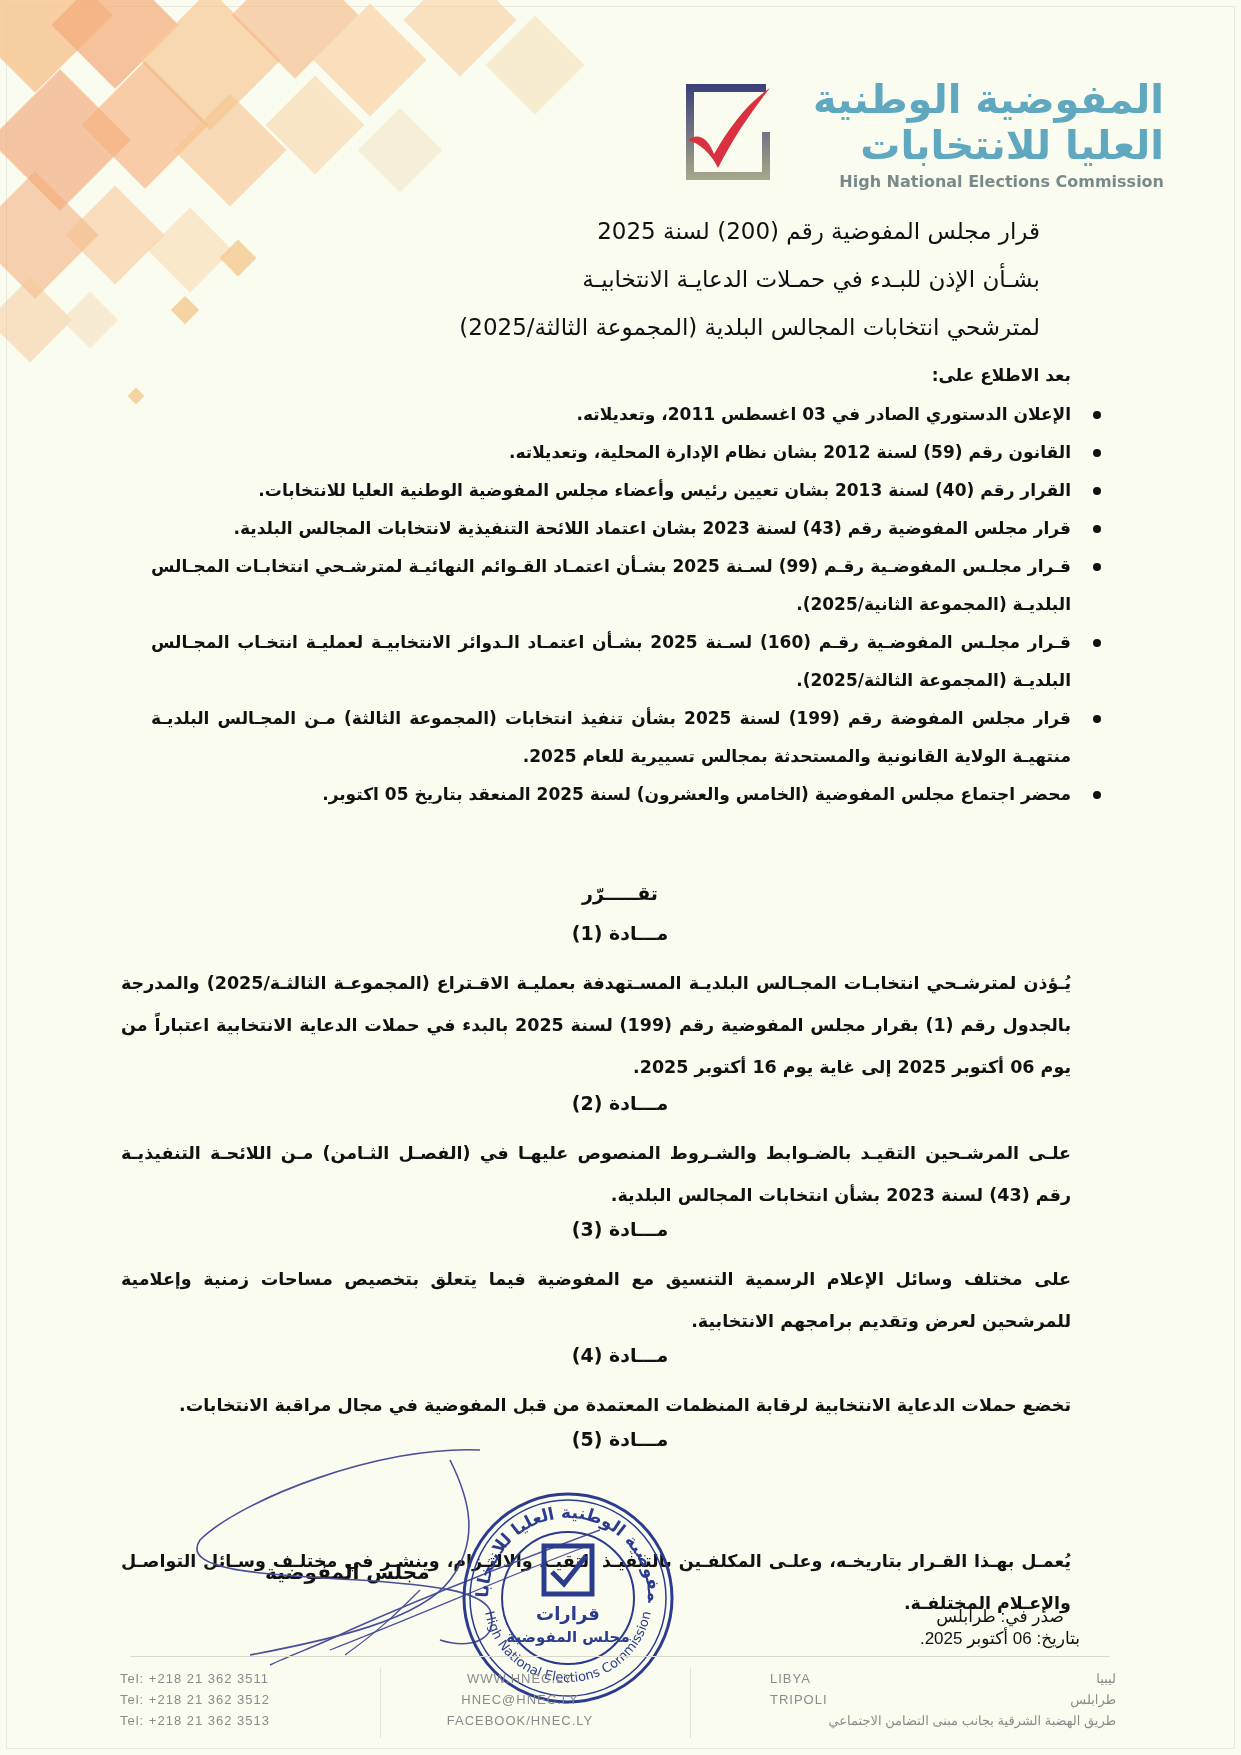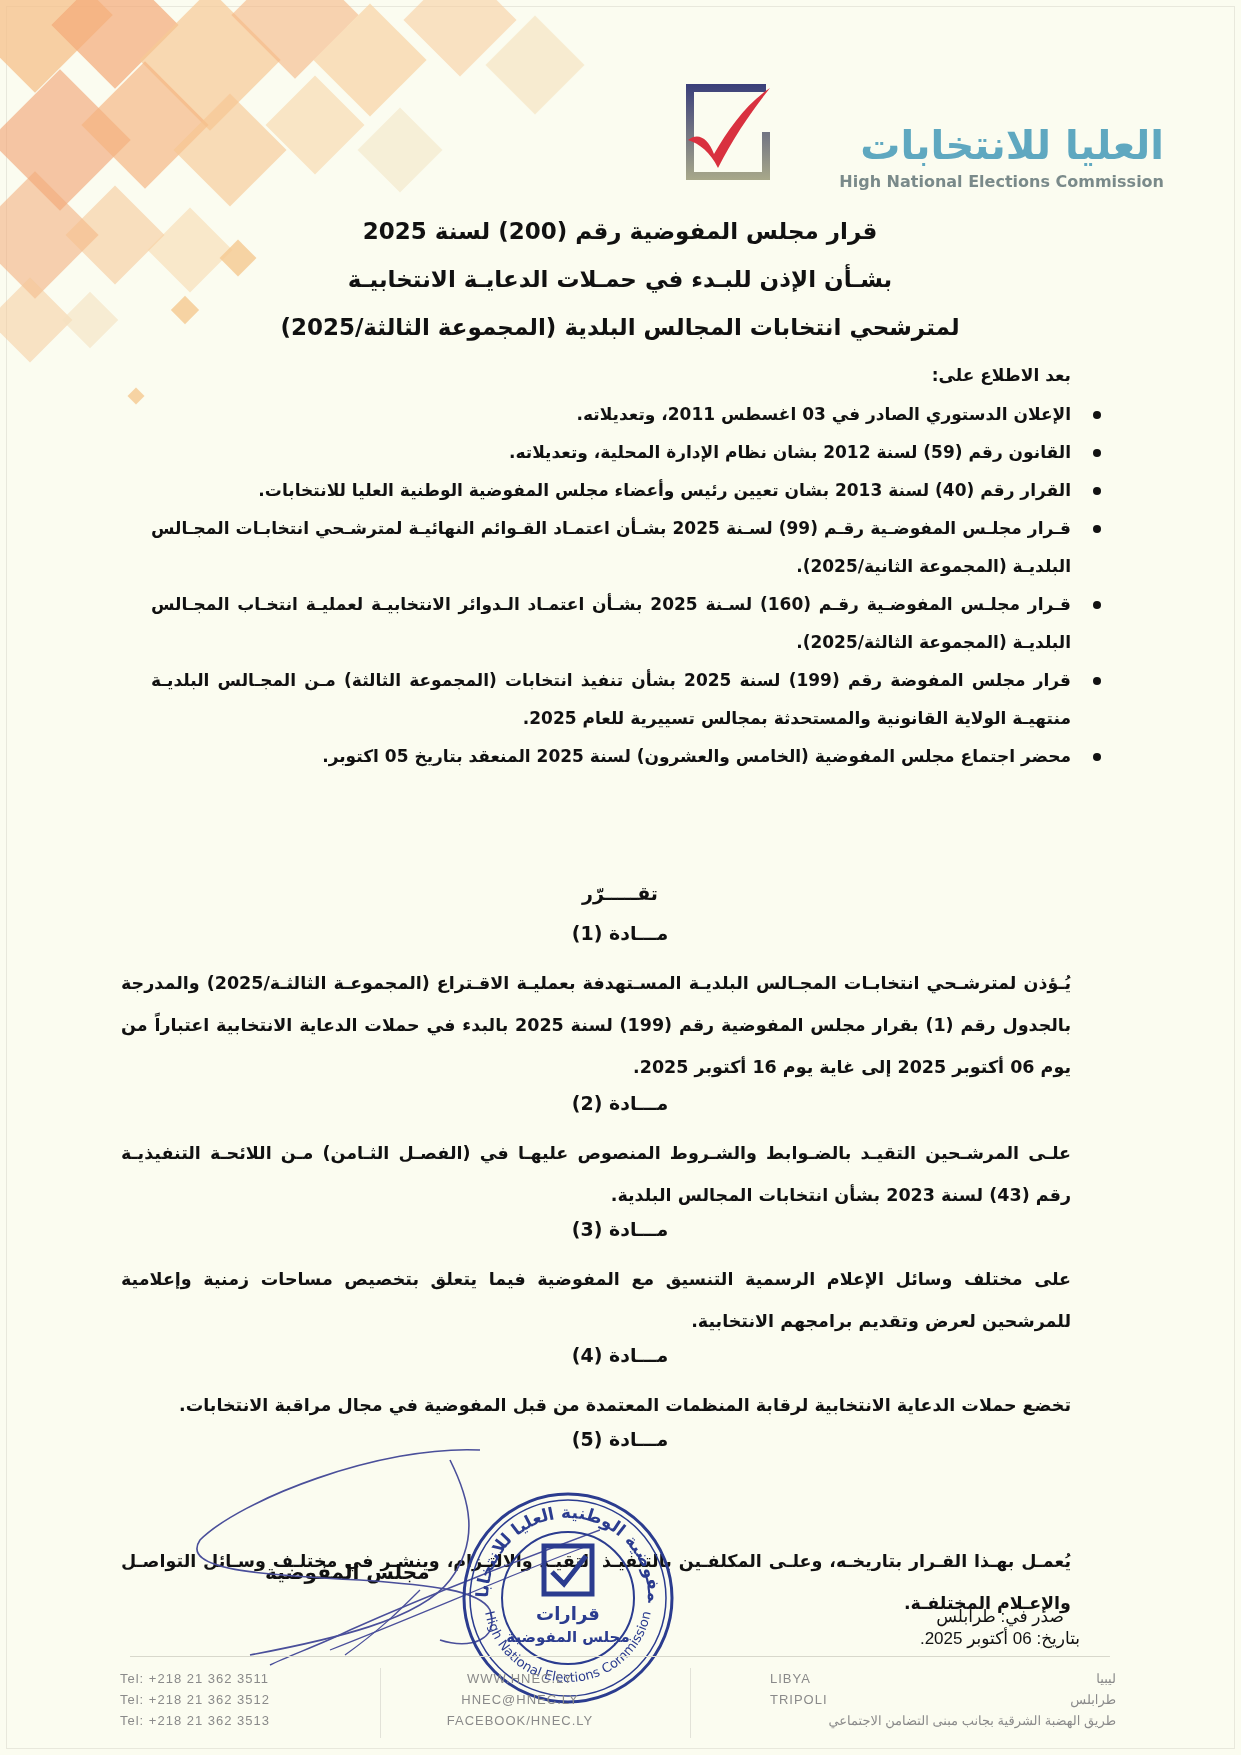--- a/index.html
+++ b/index.html
@@ -12,21 +12,21 @@
   .page-border { position:absolute; left:6px; top:6px; right:6px; bottom:6px; border:1px solid #e8e8dc; }
   .pattern { position:absolute; left:0; top:0; width:700px; height:420px; overflow:hidden; }
   .diamond { position:absolute; transform:rotate(45deg); }
 
   .logo { position:absolute; left:684px; top:82px; width:480px; height:110px; }
   .logo-box { position:absolute; left:0; top:0; width:88px; height:100px; }
   .logo-ar1 { position:absolute; right:0; top:-6px; font-size:40px; font-weight:bold; color:#5fa8c0; direction:rtl; letter-spacing:1px; }
   .logo-ar2 { position:absolute; right:0; top:40px; font-size:40px; font-weight:bold; color:#5fa8c0; direction:rtl; letter-spacing:3px; }
   .logo-en { position:absolute; right:0; top:90px; font-size:16px; font-weight:bold; color:#7a8a8a; font-family:"DejaVu Sans", sans-serif; }
 
-  .title { position:absolute; left:200px; width:840px; text-align:center; direction:rtl; font-weight:bold; font-size:23px; }
+  .title { position:absolute; left:200px; width:840px; text-align:right; direction:rtl; font-weight:normal; font-size:23px; }
   .para { position:absolute; direction:rtl; text-align:center; font-weight:bold; font-size:17px; line-height:38px; }
   .bullet-list { position:absolute; right:140px; top:395px; width:950px; margin:0; padding:0; list-style:none; direction:rtl; }
   .bullet-list li { position:relative; padding-right:30px; font-weight:bold; font-size:17px; line-height:38px; text-align:justify; text-align-last:right; }
   .bullet-list li .dot { position:absolute; right:0; top:16px; width:8px; height:8px; border-radius:50%; background:#111; }
   .center-head { position:absolute; left:400px; width:440px; text-align:center; direction:rtl; font-weight:bold; font-size:19px; }
   .article-body { position:absolute; right:170px; width:950px; direction:rtl; text-align:justify; text-align-last:right; font-weight:bold; font-size:17.5px; line-height:42px; }
 
   .issued { position:absolute; left:900px; top:1606px; direction:rtl; text-align:center; font-family:"Liberation Sans", sans-serif; font-size:17px; line-height:22px; width:200px; }
   .council-sign { position:absolute; left:265px; top:1560px; font-weight:bold; font-size:20px; direction:rtl; }
 
@@ -70,33 +70,35 @@
   <svg class="logo-box" viewBox="0 0 88 100">
     <defs>
       <linearGradient id="boxg" x1="0" y1="0" x2="0" y2="1">
         <stop offset="0" stop-color="#3a3f7a"></stop>
           <stop offset="1" stop-color="#a8a88a"></stop>
       </linearGradient>
     </defs>
     <path d="M2 2 H82 V10 H10 V90 H78 V50 H86 V98 H2 Z" fill="url(#boxg)"></path>
     <path d="M4 58 C14 50 24 56 30 72 C44 48 62 22 86 6 C70 26 50 54 34 86 C26 70 16 62 4 58 Z" fill="#d9313f"></path>
   </svg>
+  <div class="logo-ar1">المفوضية الوطنية</div>
   <div class="logo-ar2">العليا للانتخابات</div>
   <div class="logo-en">High National Elections Commission</div>
 </div>
 
 <div class="title" style="top:218px">قرار مجلس المفوضية رقم (200) لسنة 2025</div>
 <div class="title" style="top:266px">بشـأن الإذن للبـدء في حمـلات الدعايـة الانتخابيـة</div>
 <div class="title" style="top:314px">لمترشحي انتخابات المجالس البلدية (المجموعة الثالثة/2025)</div>
 
 <div class="para" style="right:170px;top:356px;">بعد الاطلاع على:</div>
 <ul class="bullet-list">
   <li><span class="dot"></span><span>الإعلان الدستوري الصادر في 03 اغسطس 2011، وتعديلاته.</span></li>
   <li><span class="dot"></span><span>القانون رقم (59) لسنة 2012 بشان نظام الإدارة المحلية، وتعديلاته.</span></li>
   <li><span class="dot"></span><span>القرار رقم (40) لسنة 2013 بشان تعيين رئيس وأعضاء مجلس المفوضية الوطنية العليا للانتخابات.</span></li>
+  <li><span class="dot"></span><span>قرار مجلس المفوضية رقم (43) لسنة 2023 بشان اعتماد اللائحة التنفيذية لانتخابات المجالس البلدية.</span></li>
   <li><span class="dot"></span><span>قـرار مجلـس المفوضـية رقـم (99) لسـنة 2025 بشـأن اعتمـاد القـوائم النهائيـة لمترشـحي انتخابـات المجـالس البلديـة (المجموعة الثانية/2025).</span></li>
   <li><span class="dot"></span><span>قـرار مجلـس المفوضـية رقـم (160) لسـنة 2025 بشـأن اعتمـاد الـدوائر الانتخابيـة لعمليـة انتخـاب المجـالس البلديـة (المجموعة الثالثة/2025).</span></li>
   <li><span class="dot"></span><span>قرار مجلس المفوضة رقم (199) لسنة 2025 بشأن تنفيذ انتخابات (المجموعة الثالثة) مـن المجـالس البلديـة منتهيـة الولاية القانونية والمستحدثة بمجالس تسييرية للعام 2025.</span></li>
   <li><span class="dot"></span><span>محضر اجتماع مجلس المفوضية (الخامس والعشرون) لسنة 2025 المنعقد بتاريخ 05 اكتوبر.</span></li>
 </ul>
 
 <div class="center-head" style="top:882px">تقـــــرّر</div>
 
 <div class="center-head" style="top:922px">مـــادة (1)</div>
 <div class="article-body" style="top:962px">يُـؤذن لمترشـحي انتخابـات المجـالس البلديـة المسـتهدفة بعمليـة الاقـتراع (المجموعـة الثالثـة/2025) والمدرجة بالجدول رقم (1) بقرار مجلس المفوضية رقم (199) لسنة 2025 بالبدء في حملات الدعاية الانتخابية اعتباراً من يوم 06 أكتوبر 2025 إلى غاية يوم 16 أكتوبر 2025.</div>

